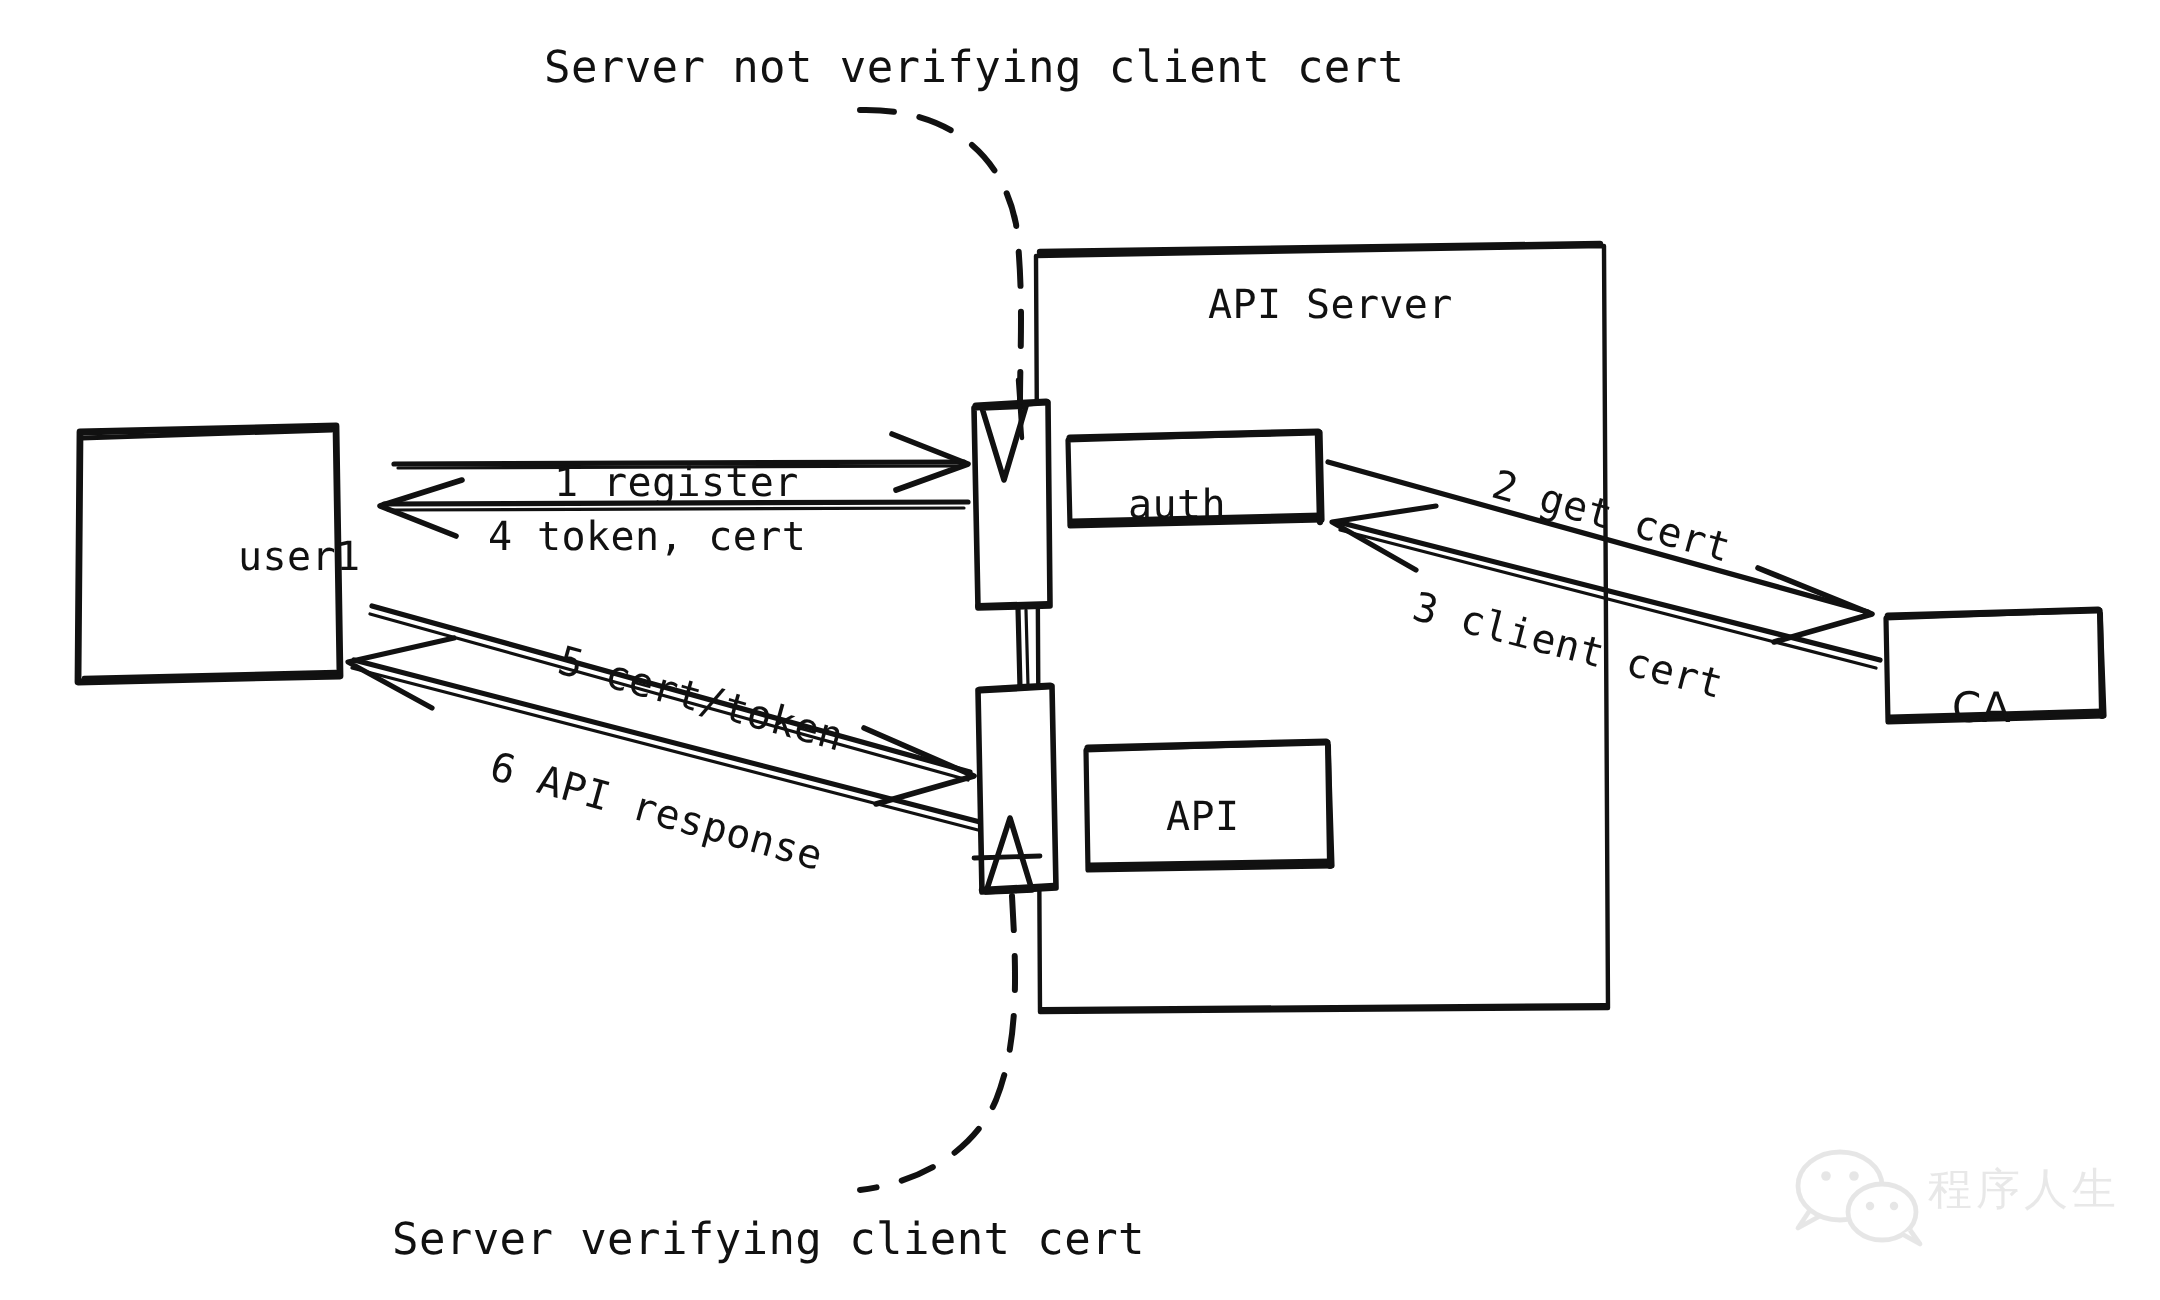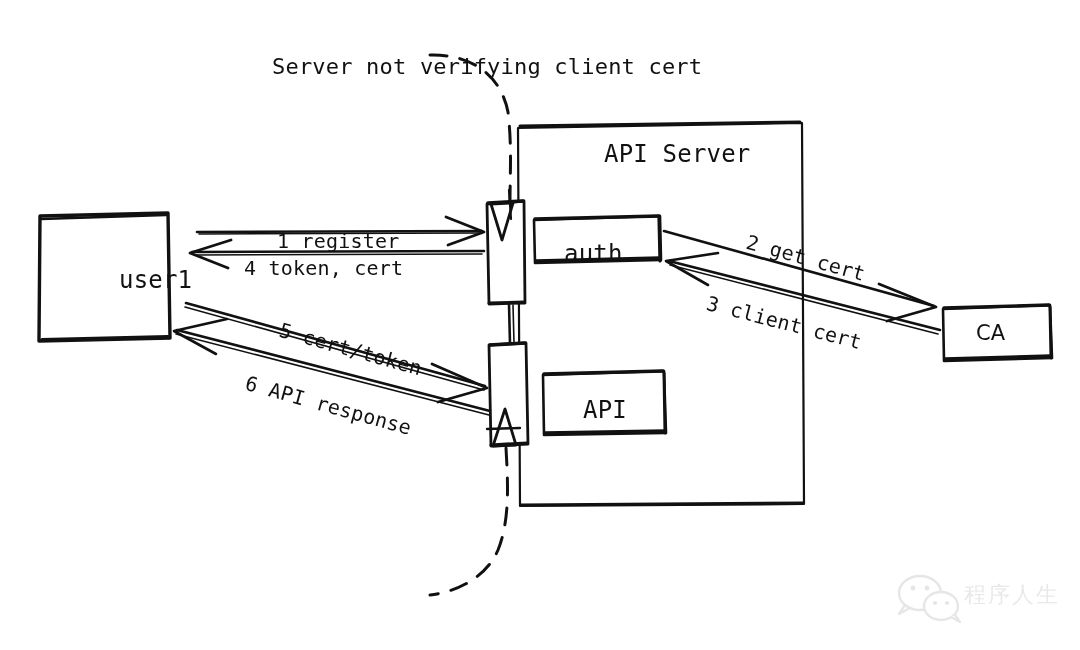--- a/index.html
+++ b/index.html
@@ -23,22 +23,22 @@
     height: 650px;
   }
   .lbl {
     position: absolute;
     font-family: "DejaVu Sans Mono", monospace;
     color: #111111;
     white-space: nowrap;
     letter-spacing: 0.2px;
   }
   .title-lbl { font-size: 22px; }
-  .box-lbl { font-size: 24px; }
-  .box-lbl-sans { font-size: 21px; font-family: "DejaVu Sans", sans-serif; }
+  .box-lbl { font-size: 20px; }
+  .box-lbl-sans { font-size: 21px; font-family: "DejaVu Sans", sans-serif; margin-top: 21px; }
   .arrow-lbl { font-size: 20px; }
   .watermark {
     position: absolute;
     display: flex;
     align-items: center;
     gap: 6px;
     opacity: 0.28;
     color: #9b9b9b;
   }
   .wm-text {
@@ -160,22 +160,23 @@
       <path d="M905,605 L899,614 L910,608" fill="none" stroke="#b0b0b0" stroke-width="2.4" stroke-linejoin="round"></path>
       <circle cx="913" cy="588" r="2.4" fill="#b0b0b0"></circle>
       <circle cx="927" cy="588" r="2.4" fill="#b0b0b0"></circle>
       <ellipse cx="941" cy="606" rx="17" ry="14" fill="#ffffff" stroke="#b0b0b0" stroke-width="2.4"></ellipse>
       <path d="M955,615 L960,622 L951,617" fill="#ffffff" stroke="#b0b0b0" stroke-width="2.4" stroke-linejoin="round"></path>
       <circle cx="935" cy="603" r="2.1" fill="#b0b0b0"></circle>
       <circle cx="947" cy="603" r="2.1" fill="#b0b0b0"></circle>
     </g>
   </svg>
 
-  <div class="lbl title-lbl" style="left:272px; top:22px;margin-top:32px;">Server not verifying client cert</div>
-
+  <div class="lbl title-lbl" style="left:272px; top:22px;">Server not verifying client cert</div>
+
+  <div class="lbl title-lbl" style="left:196px; top:608px;">Server verifying client cert</div>
 
   <div class="lbl box-lbl" style="left:72px; top:266px;margin-left:47px;">user1</div>
 
   <div class="lbl box-lbl" style="left:604px; top:140px;">API Server</div>
 
   <div class="lbl box-lbl" style="left:564px; top:240px;">auth</div>
 
   <div class="lbl box-lbl" style="left:583px; top:396px;">API</div>
 
   <div class="lbl box-lbl-sans" style="left:976px; top:321px;">CA</div>

